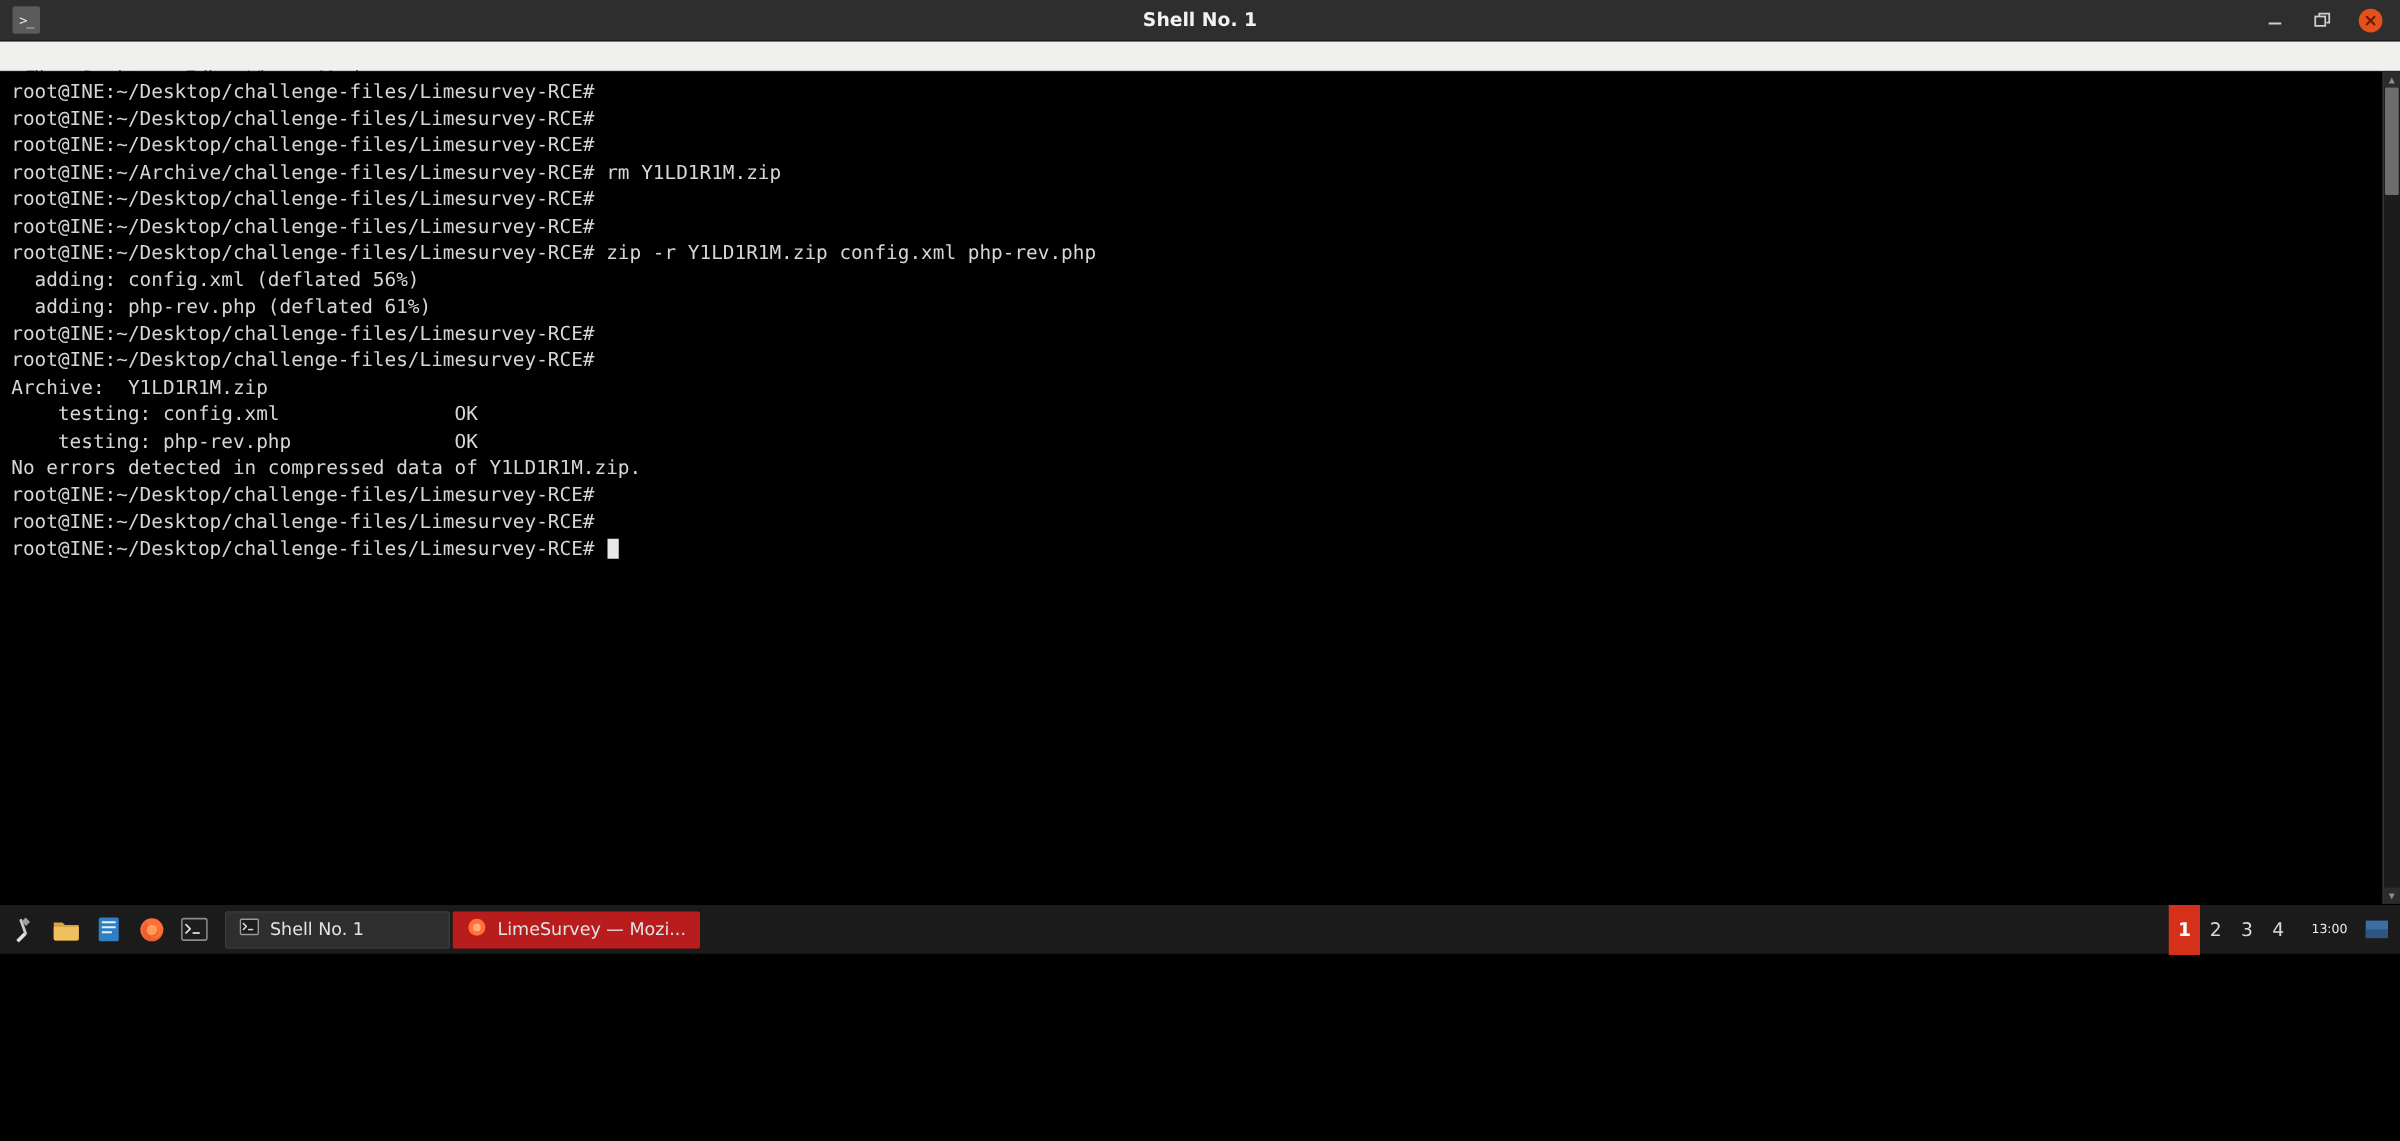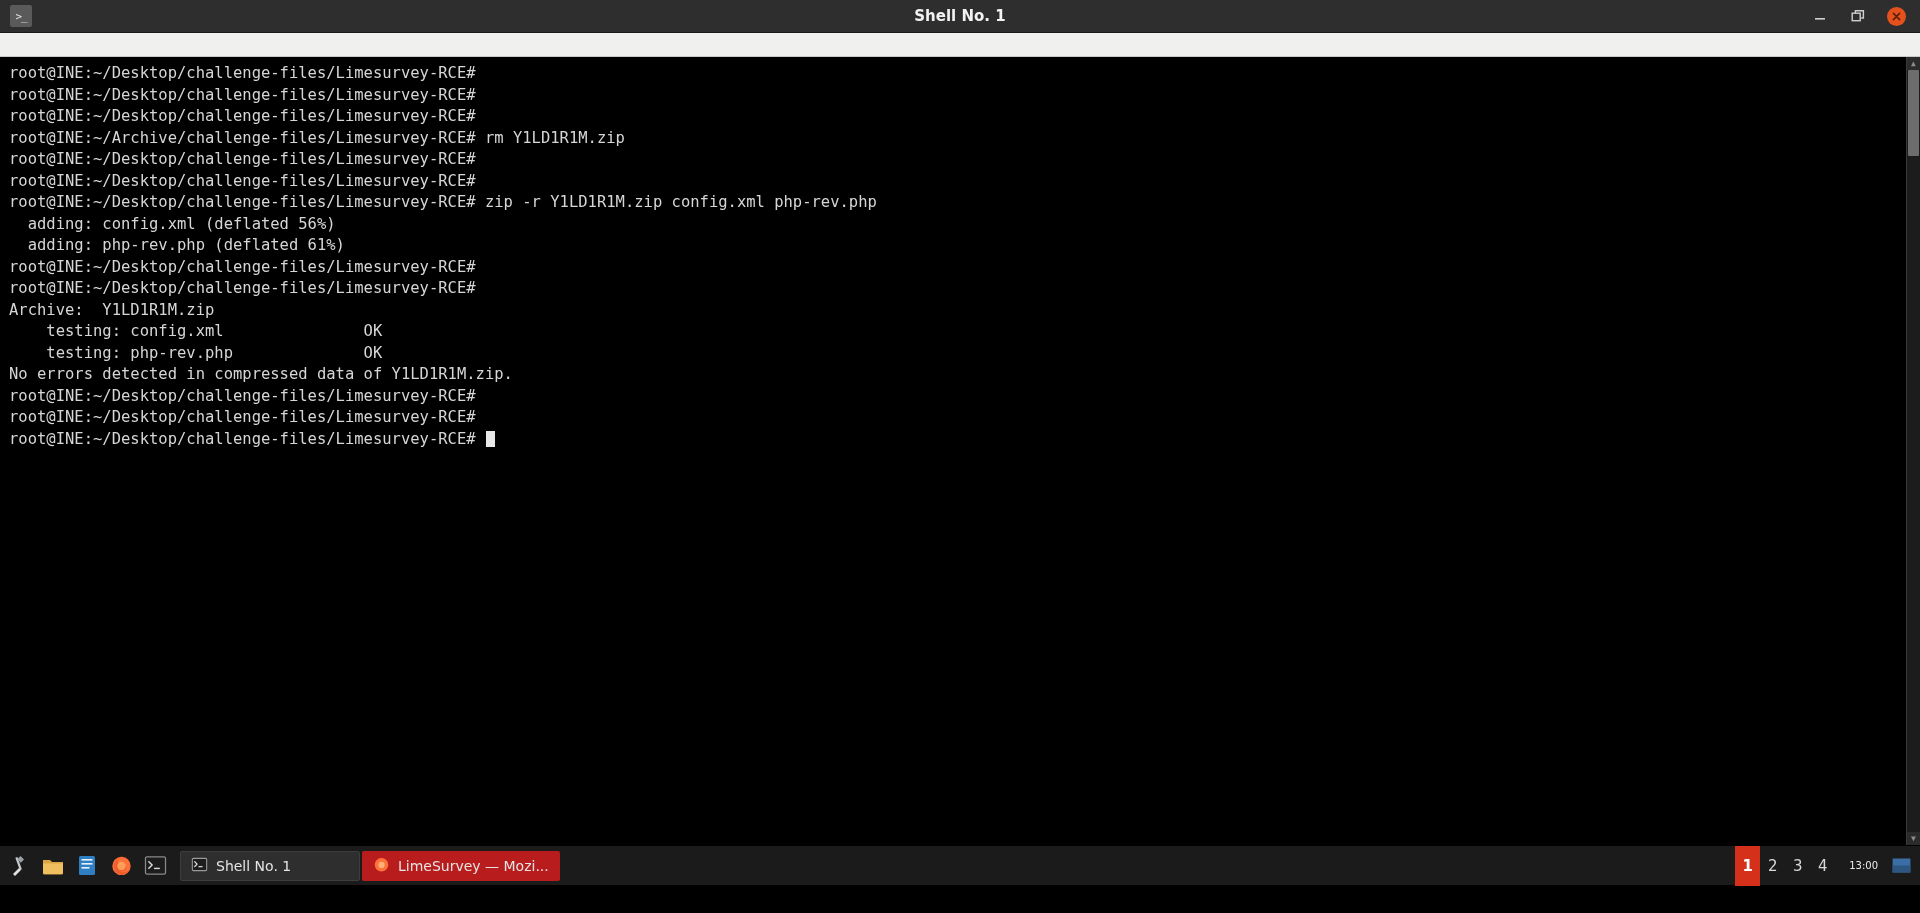--- a/index.html
+++ b/index.html
@@ -46,21 +46,21 @@
   }
   .menu-item{
     font-family:"DejaVu Sans","Liberation Sans",sans-serif;
     font-size:14.5px; color:#1b1b1b;
     padding:1px 11px; cursor:default; white-space:nowrap;margin-top:36px;
   }
 
   
   .term-wrap{
     position:relative;
-    height:788px; background:#000;
+    height:666px; background:#000;
     display:flex;
   }
   .term{
     flex:1 1 auto;
     padding:6px 0 0 9px;
     overflow:hidden;
   }
   .line{
     color:#d6d6d6;
     font-family:"DejaVu Sans Mono","Liberation Mono",monospace;

